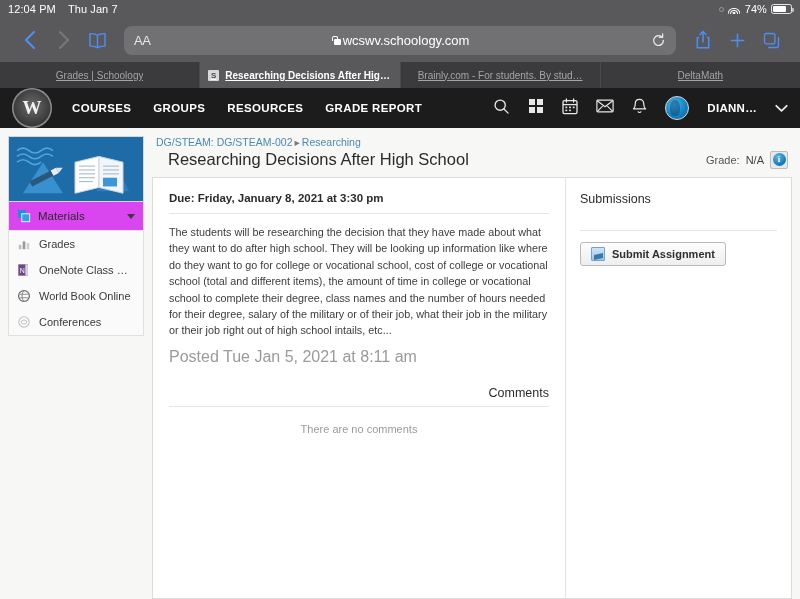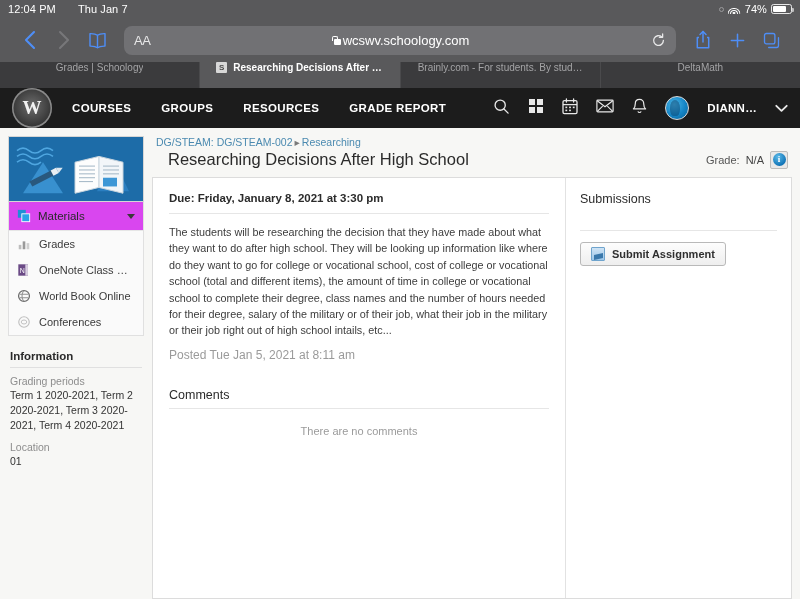--- a/index.html
+++ b/index.html
@@ -10,21 +10,21 @@
     overflow: hidden;
   }
 
   
   .status-bar {
     height: 18px; background: #59595b;
     display: flex; align-items: center;
     padding: 0 8px; color: #ffffff;
     font-size: 11px; letter-spacing: .1px;
   }
-  .status-left { display: flex; align-items: center; gap: 22px; }
+  .status-left { display: flex; align-items: center; gap: 12px; }
   .status-right { margin-left: auto; display: flex; align-items: center; gap: 4px; }
   .wifi-ico { display: inline-block; width: 13px; height: 10px; position: relative; }
   .wifi-ico i {
     position: absolute; left: 50%; bottom: 0;
     border: 1.4px solid #fff; border-bottom: none;
     border-radius: 50% 50% 0 0 / 100% 100% 0 0;
     transform: translateX(-50%);
   }
   .wifi-ico i:nth-child(1) { width: 13px; height: 6.5px; }
   .wifi-ico i:nth-child(2) { width: 8px; height: 4px; }
@@ -70,24 +70,25 @@
   .lock-ico::after {
     content: ""; position: absolute; top: 0; left: 1.6px;
     width: 3.8px; height: 4.5px; border: 1.2px solid #fff;
     border-bottom: none; border-radius: 2px 2px 0 0;
   }
   .reload-btn { margin-left: auto; color: #e7e7e8; flex: none; display: flex; }
 
   
   .tab-strip { height: 26px; background: #3b3b3d; display: flex; align-items: stretch; }
   .tab {
-    flex: 1; display: flex; justify-content: center;
+    flex: 1; display: flex; align-items: center; justify-content: center;
     gap: 6px; font-size: 10px; color: #a4a4a6;
-    border-right: 1px solid #4a4a4c; overflow: hidden; padding: 0 16px;
+    border-right: 1px solid #4a4a4c; overflow: hidden; padding: 0 8px;
     white-space: nowrap;
+    text-decoration: underline;
   }
   .tab:last-child { border-right: none; }
   .tab.active { background: #59595b; color: #ffffff; font-weight: bold; }
   .tab-fav {
     width: 11px; height: 11px; background: #d8d8d8; color: #4a4a4a;
     border-radius: 1px; font-size: 8px; display: flex;
     align-items: center; justify-content: center; flex: none; font-weight: bold;
   }
   .tab-label { overflow: hidden; text-overflow: ellipsis; }
 
@@ -98,21 +99,21 @@
   }
   .logo-w {
     width: 40px; height: 40px; border-radius: 50%;
     background: radial-gradient(circle at 50% 45%, #6d6d6d 0%, #3a3a3a 62%, #1a1a1a 100%);
     display: flex; align-items: center; justify-content: center;
     color: #f2f2f2; font-family: "Liberation Serif", serif;
     font-size: 19px; font-weight: bold; flex: none;
     box-shadow: inset 0 0 0 1.5px #8a8a8a;
     margin-right: 20px;
   }
-  .nav-links { display: flex; align-items: center; gap: 30px; }
+  .nav-links { display: flex; align-items: center; gap: 22px; }
   .nav-link {
     color: #ffffff; font-size: 11.5px; font-weight: bold;
     letter-spacing: .35px; text-decoration: none;
   }
   .nav-icons { margin-left: auto; display: flex; align-items: center; gap: 18px; color: #e8e8e8; }
   .avatar {
     width: 24px; height: 24px; border-radius: 50%;
     background: radial-gradient(circle at 38% 34%, #4bb6e8 0%, #1484c4 55%, #0a5f95 100%);
     border: 1.5px solid #d9d9d9; flex: none; position: relative; overflow: hidden;
   }
@@ -184,25 +185,25 @@
   .card {
     flex: 1; background: #ffffff; border: 1px solid #dcdcdc;
     display: flex; min-height: 0;
   }
   .card-left { flex: 1; padding: 14px 16px; min-width: 0; }
   .card-right { width: 226px; flex: none; border-left: 1px solid #e2e2e2; padding: 14px 14px; }
 
   .due-line { font-size: 11.5px; font-weight: bold; color: #2b2b2b; padding-bottom: 9px; }
   .hr { height: 1px; background: #e6e6e6; margin-bottom: 10px; }
   .desc { font-size: 10.8px; color: #3c3c3c; line-height: 1.52; }
-  .posted { font-size: 12px; color: #9a9a9a; margin-top: 9px; }
+  .posted { font-size: 16px; color: #9a9a9a; margin-top: 9px; }
 
   .comments-h {
-    font-size: 12.5px; color: #2b2b2b; margin-top: 26px;
-    padding-bottom: 6px; border-bottom: 1px solid #e6e6e6;
+    font-size: 12.5px; color: #2b2b2b; margin-top: 20px;
+    padding-bottom: 6px; border-bottom: 1px solid #e6e6e6; text-align: right;
   }
   .no-comments { text-align: center; font-size: 11px; color: #9b9b9b; padding: 16px 0; }
 
   .subm-h {
     font-size: 12.5px; color: #2b2b2b; padding-bottom: 24px;
     border-bottom: 1px solid #e6e6e6; margin-bottom: 11px;
   }
   .submit-btn {
     display: inline-flex; align-items: center; gap: 7px;
     background: linear-gradient(#fdfdfd, #eeeeee);
@@ -434,27 +435,20 @@
         <div class="menu-item">
           <svg class="mi-ico" viewBox="0 0 16 16">
               <circle cx="8" cy="8" r="6" fill="none" stroke="#c0c0c0" stroke-width="1.3"></circle>
               <ellipse cx="8" cy="8" rx="3.2" ry="2.3" fill="none" stroke="#c0c0c0" stroke-width="1.1"></ellipse>
             </svg>
           <span class="lbl">Conferences</span>
         </div>
       </div>
     </div>
 
-    <div class="info-block">
-      <div class="info-title">Information</div>
-      <div class="info-label">Grading periods</div>
-      <div class="info-value">Term 1 2020-2021, Term 2 2020-2021, Term 3 2020-2021, Term 4 2020-2021</div>
-      <div class="info-label">Location</div>
-      <div class="info-value">01</div>
-    </div>
   </div>
 
   <div class="main-wrap">
     <div class="crumb-row">
       <div class="breadcrumb">
         <span>DG/STEAM: DG/STEAM-002</span><span class="sep">▸</span><span>Researching</span>
       </div>
       <div class="title-row">
         <h1 class="page-title">Researching Decisions After High School</h1>
         <div class="grade-box">

